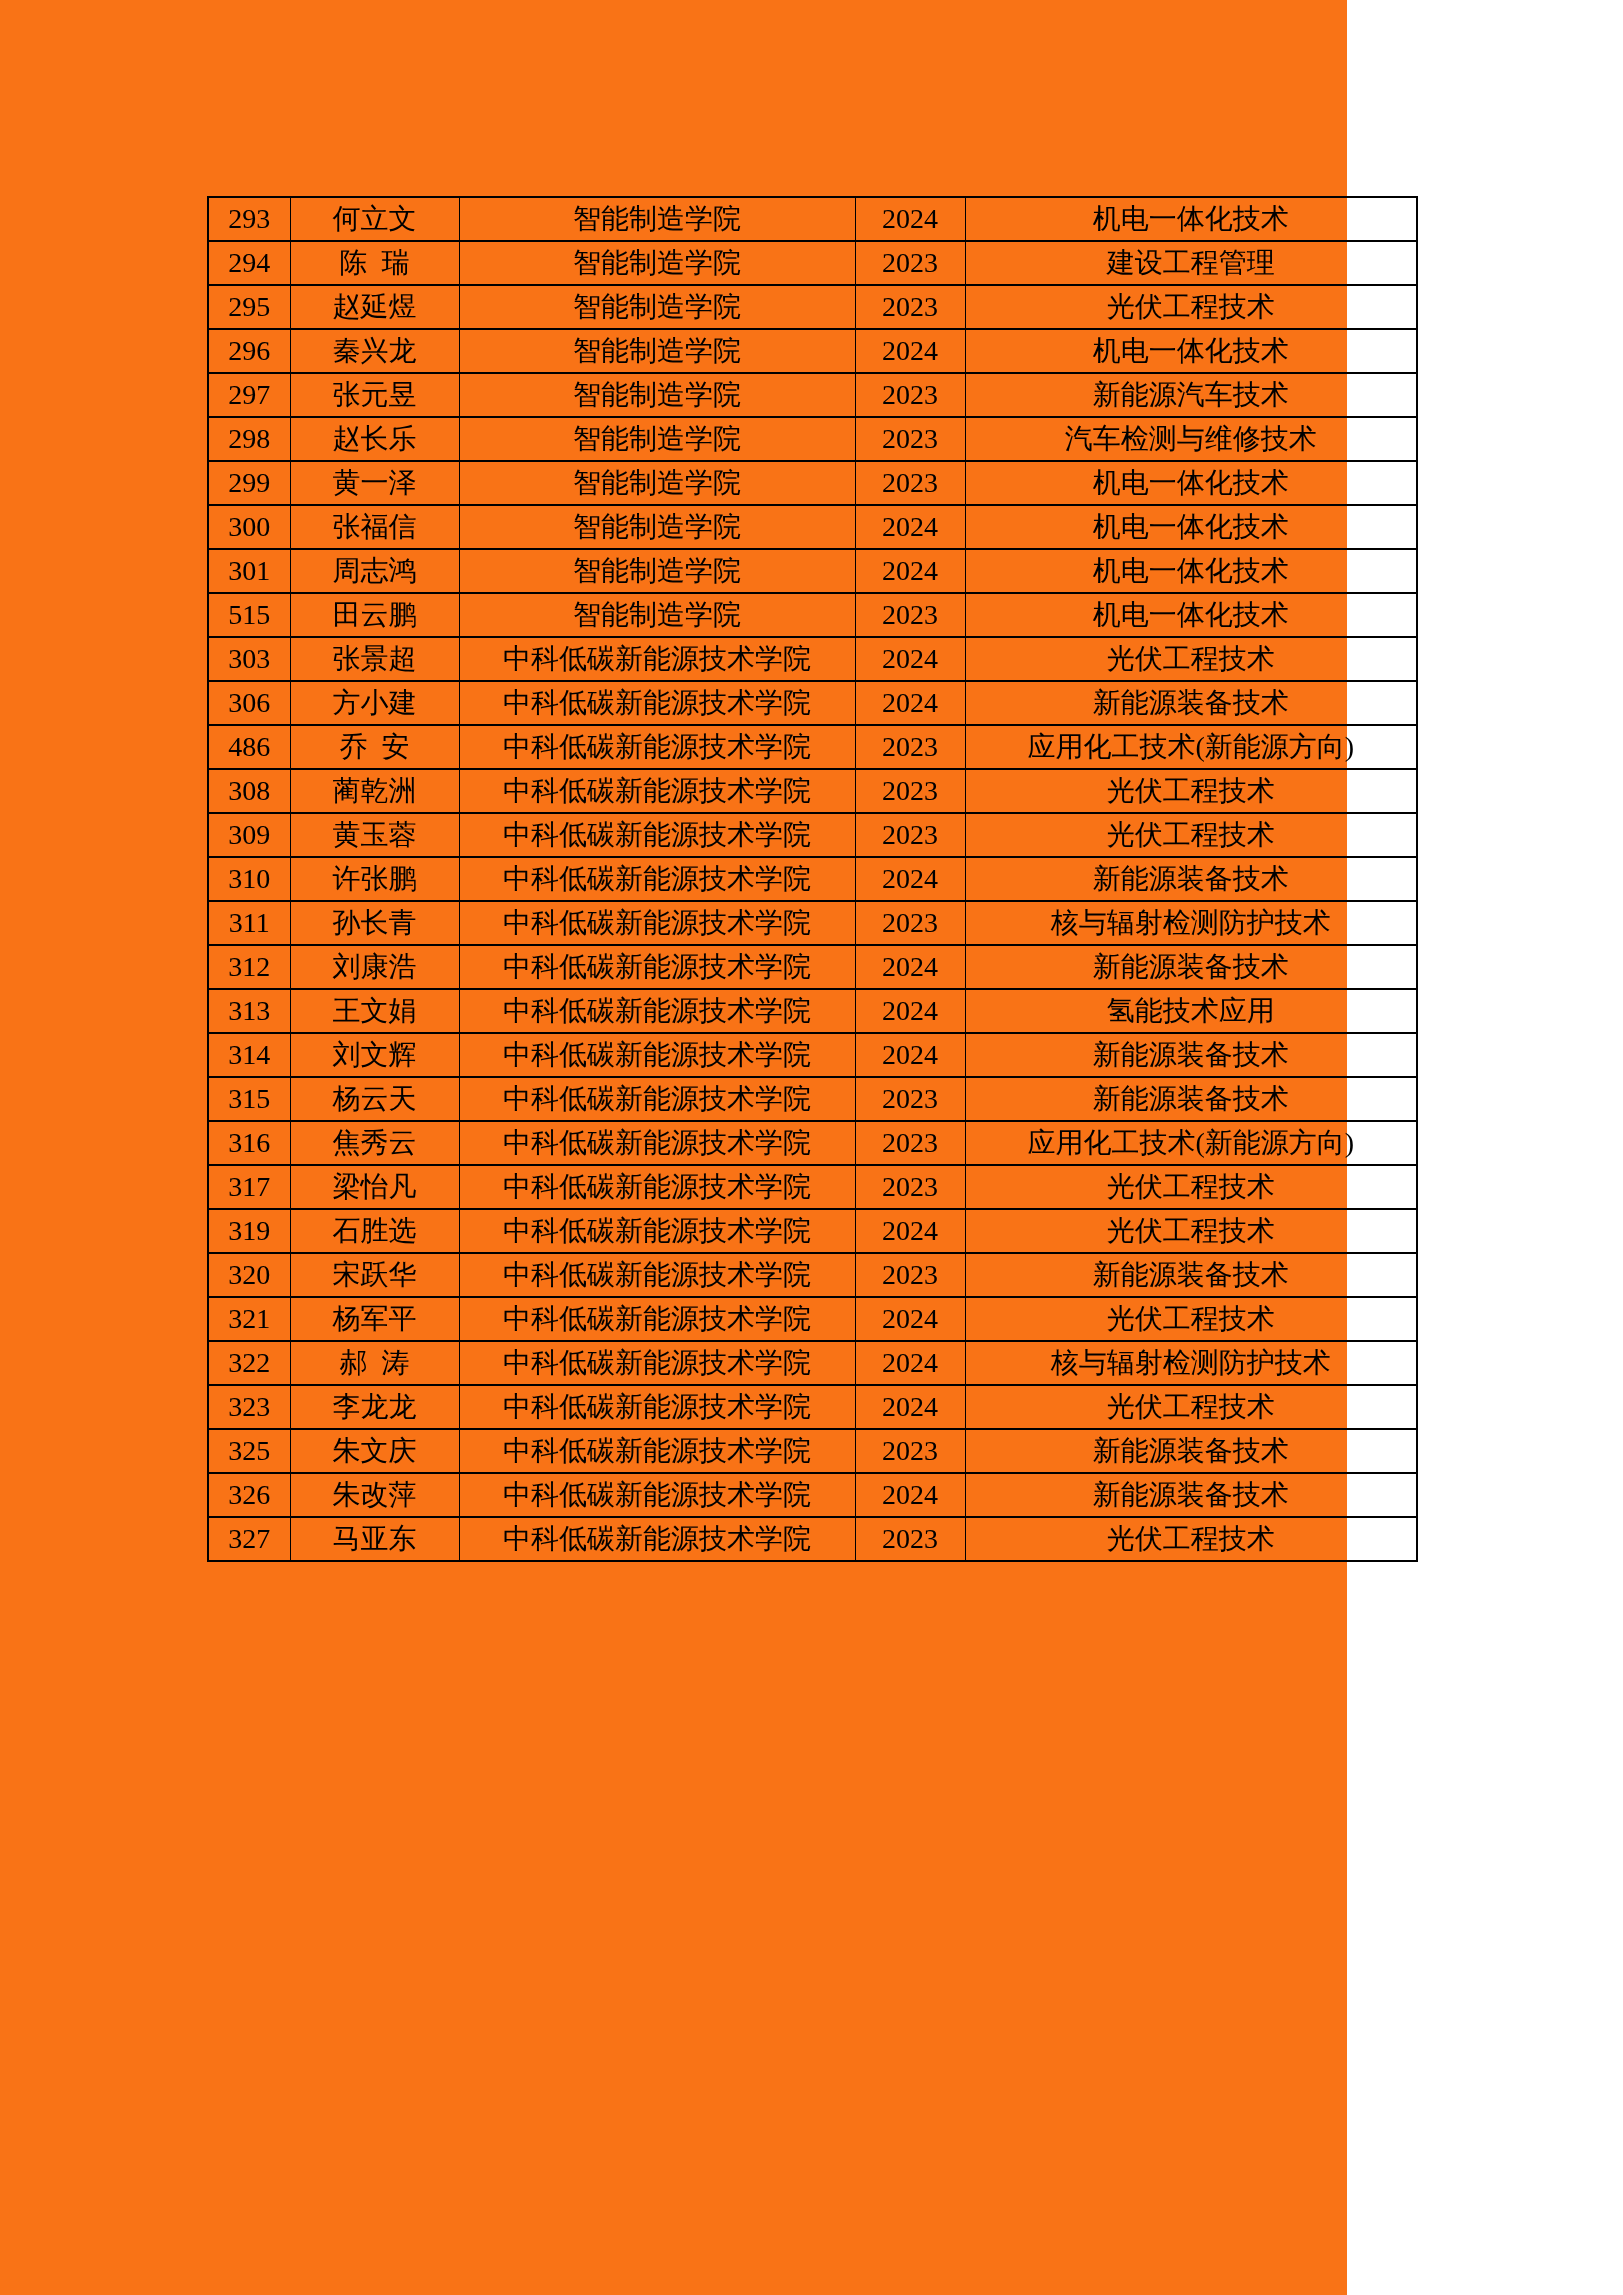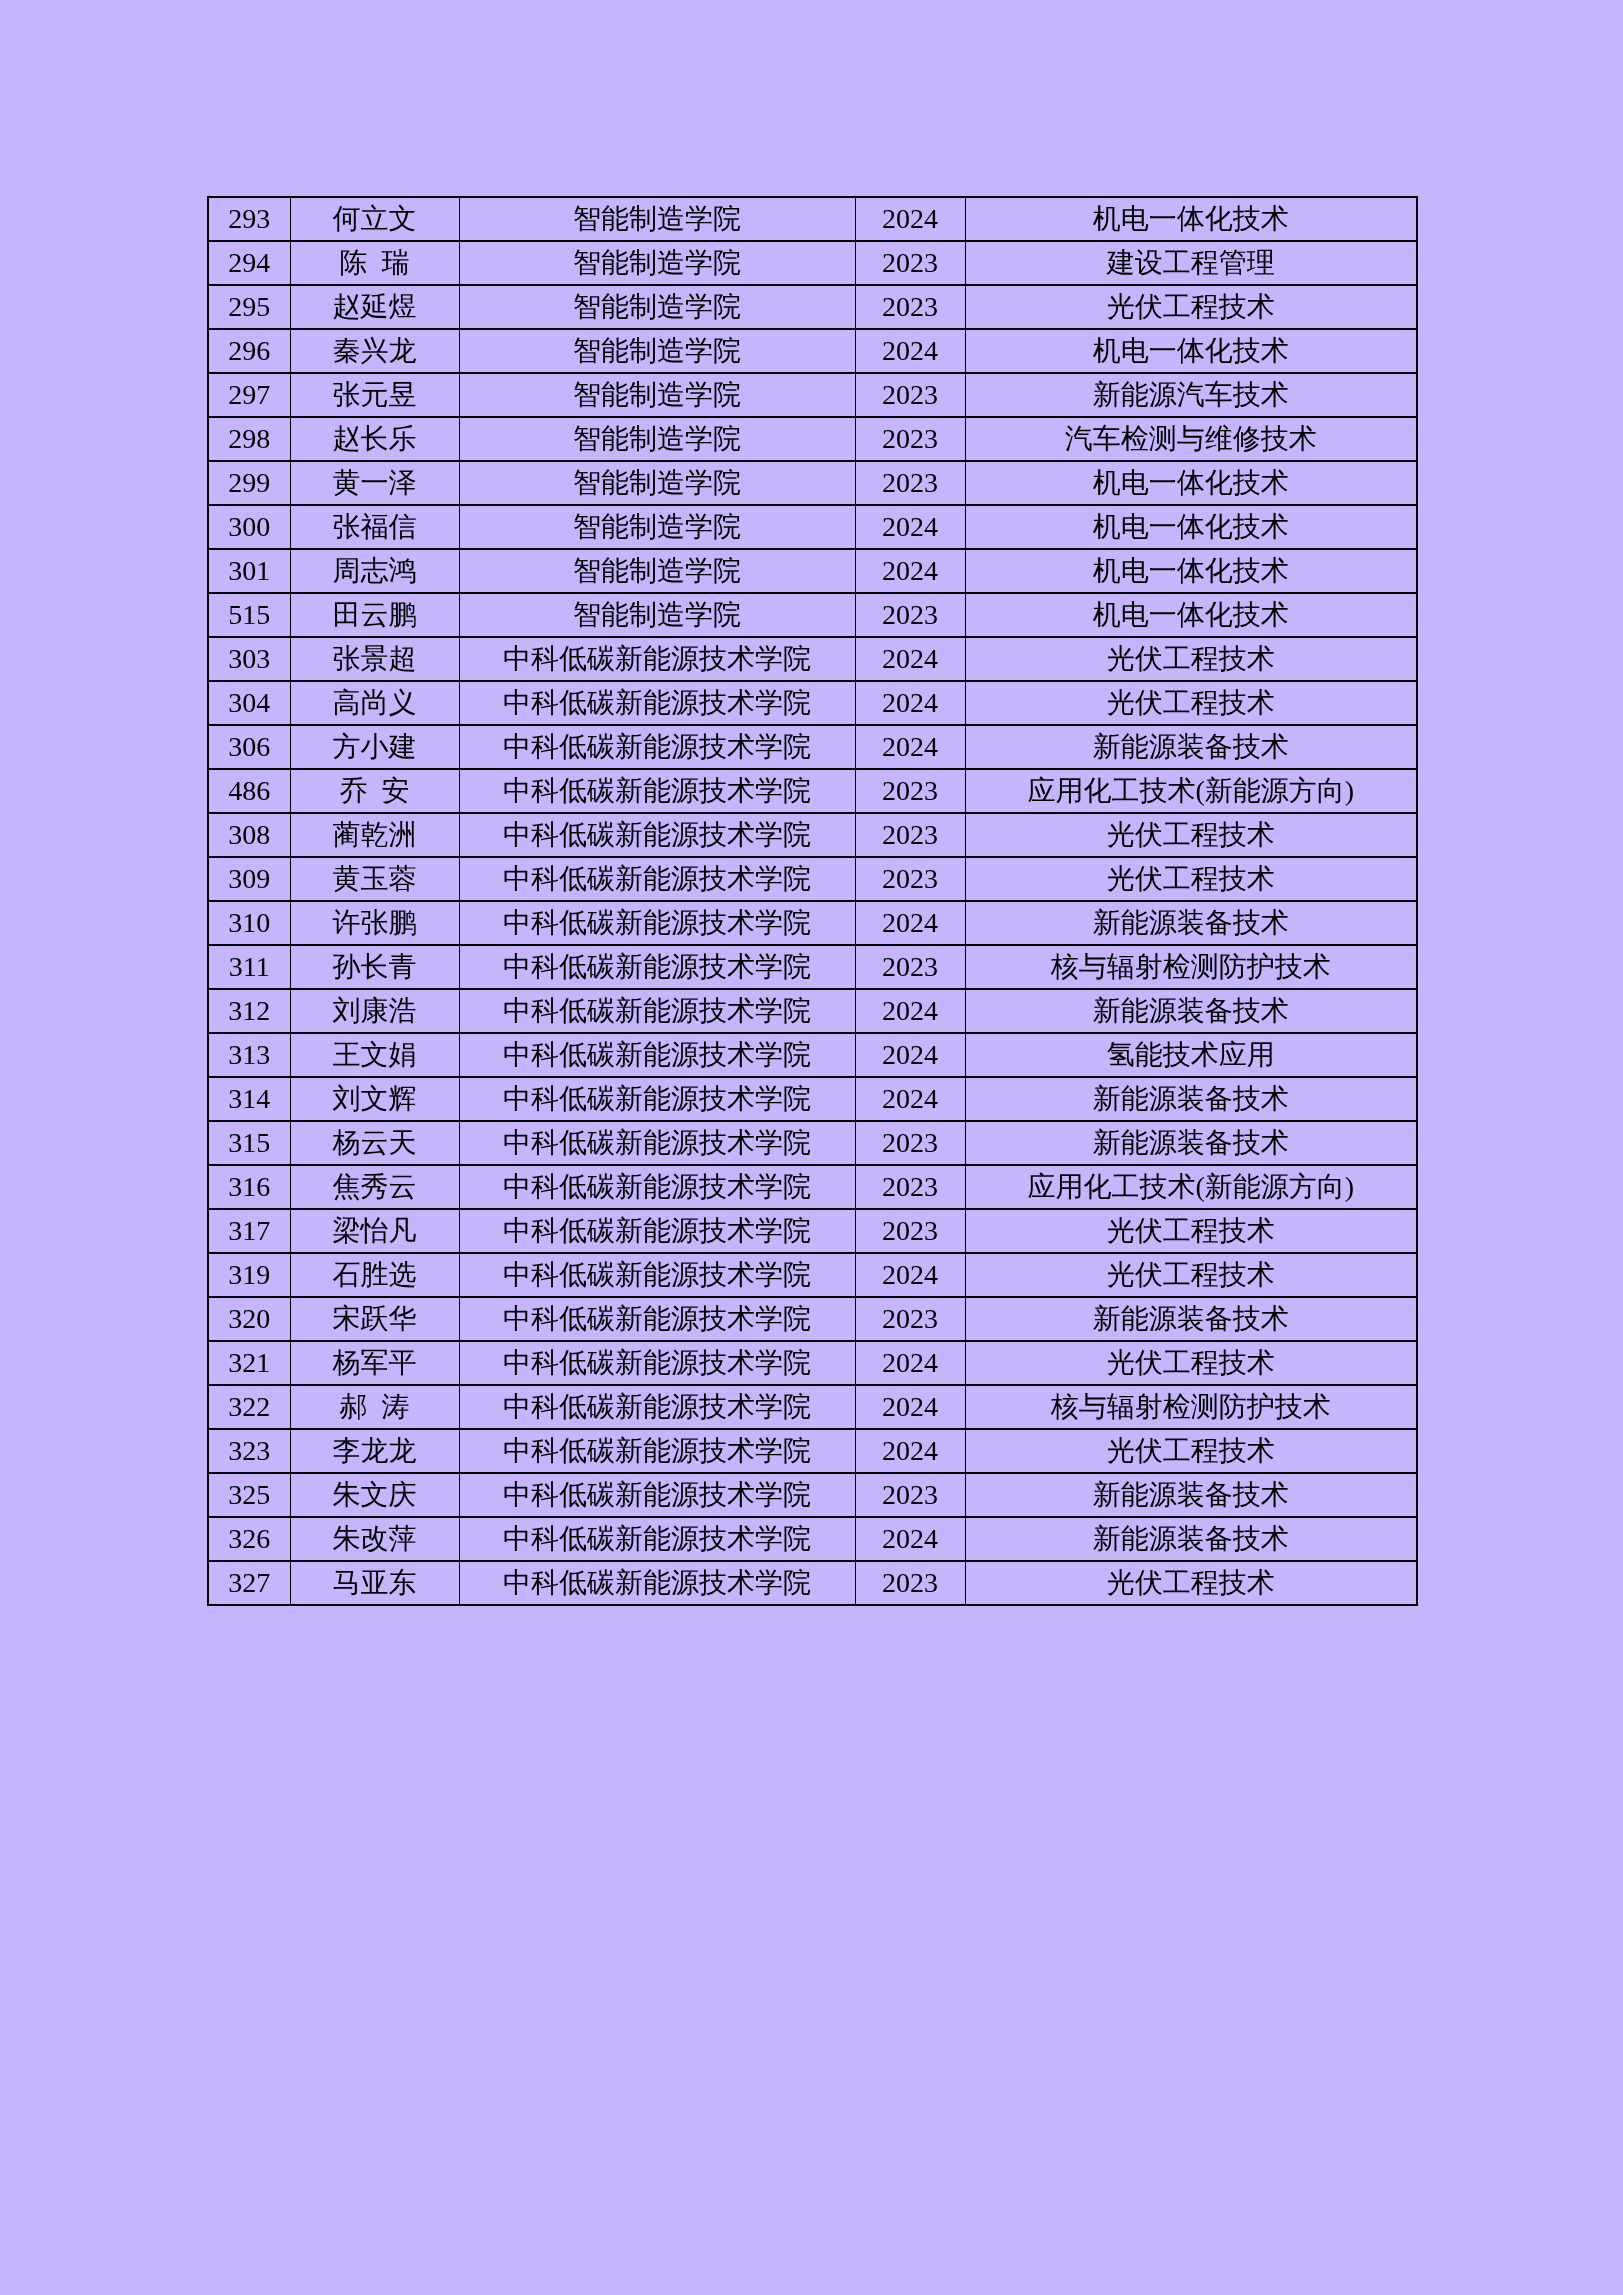--- a/index.html
+++ b/index.html
@@ -10,23 +10,23 @@
     width: 1623px;
     height: 2295px;
     background: #ffffff;
     position: relative;
     font-family: "Liberation Serif", "DejaVu Serif", serif;
   }
   .page {
     position: absolute;
     left: 0;
     top: 0;
-    width: 1623px;
+    width: 1347px;
     height: 2295px;
-    background: #c4b5fd;
+    background: #f97316;
   }
   table.roster {
     position: absolute;
     left: 207px;
     top: 196px;
     width: 1209px;
     border-collapse: collapse;
     table-layout: fixed;
   }
   table.roster td {
@@ -135,27 +135,20 @@
           <td>机电一体化技术</td>
         </tr>
         <tr>
           <td>303</td>
           <td>张景超</td>
           <td>中科低碳新能源技术学院</td>
           <td>2024</td>
           <td>光伏工程技术</td>
         </tr>
         <tr>
-          <td>304</td>
-          <td>高尚义</td>
-          <td>中科低碳新能源技术学院</td>
-          <td>2024</td>
-          <td>光伏工程技术</td>
-        </tr>
-        <tr>
           <td>306</td>
           <td>方小建</td>
           <td>中科低碳新能源技术学院</td>
           <td>2024</td>
           <td>新能源装备技术</td>
         </tr>
         <tr>
           <td>486</td>
           <td>乔 安</td>
           <td>中科低碳新能源技术学院</td>

